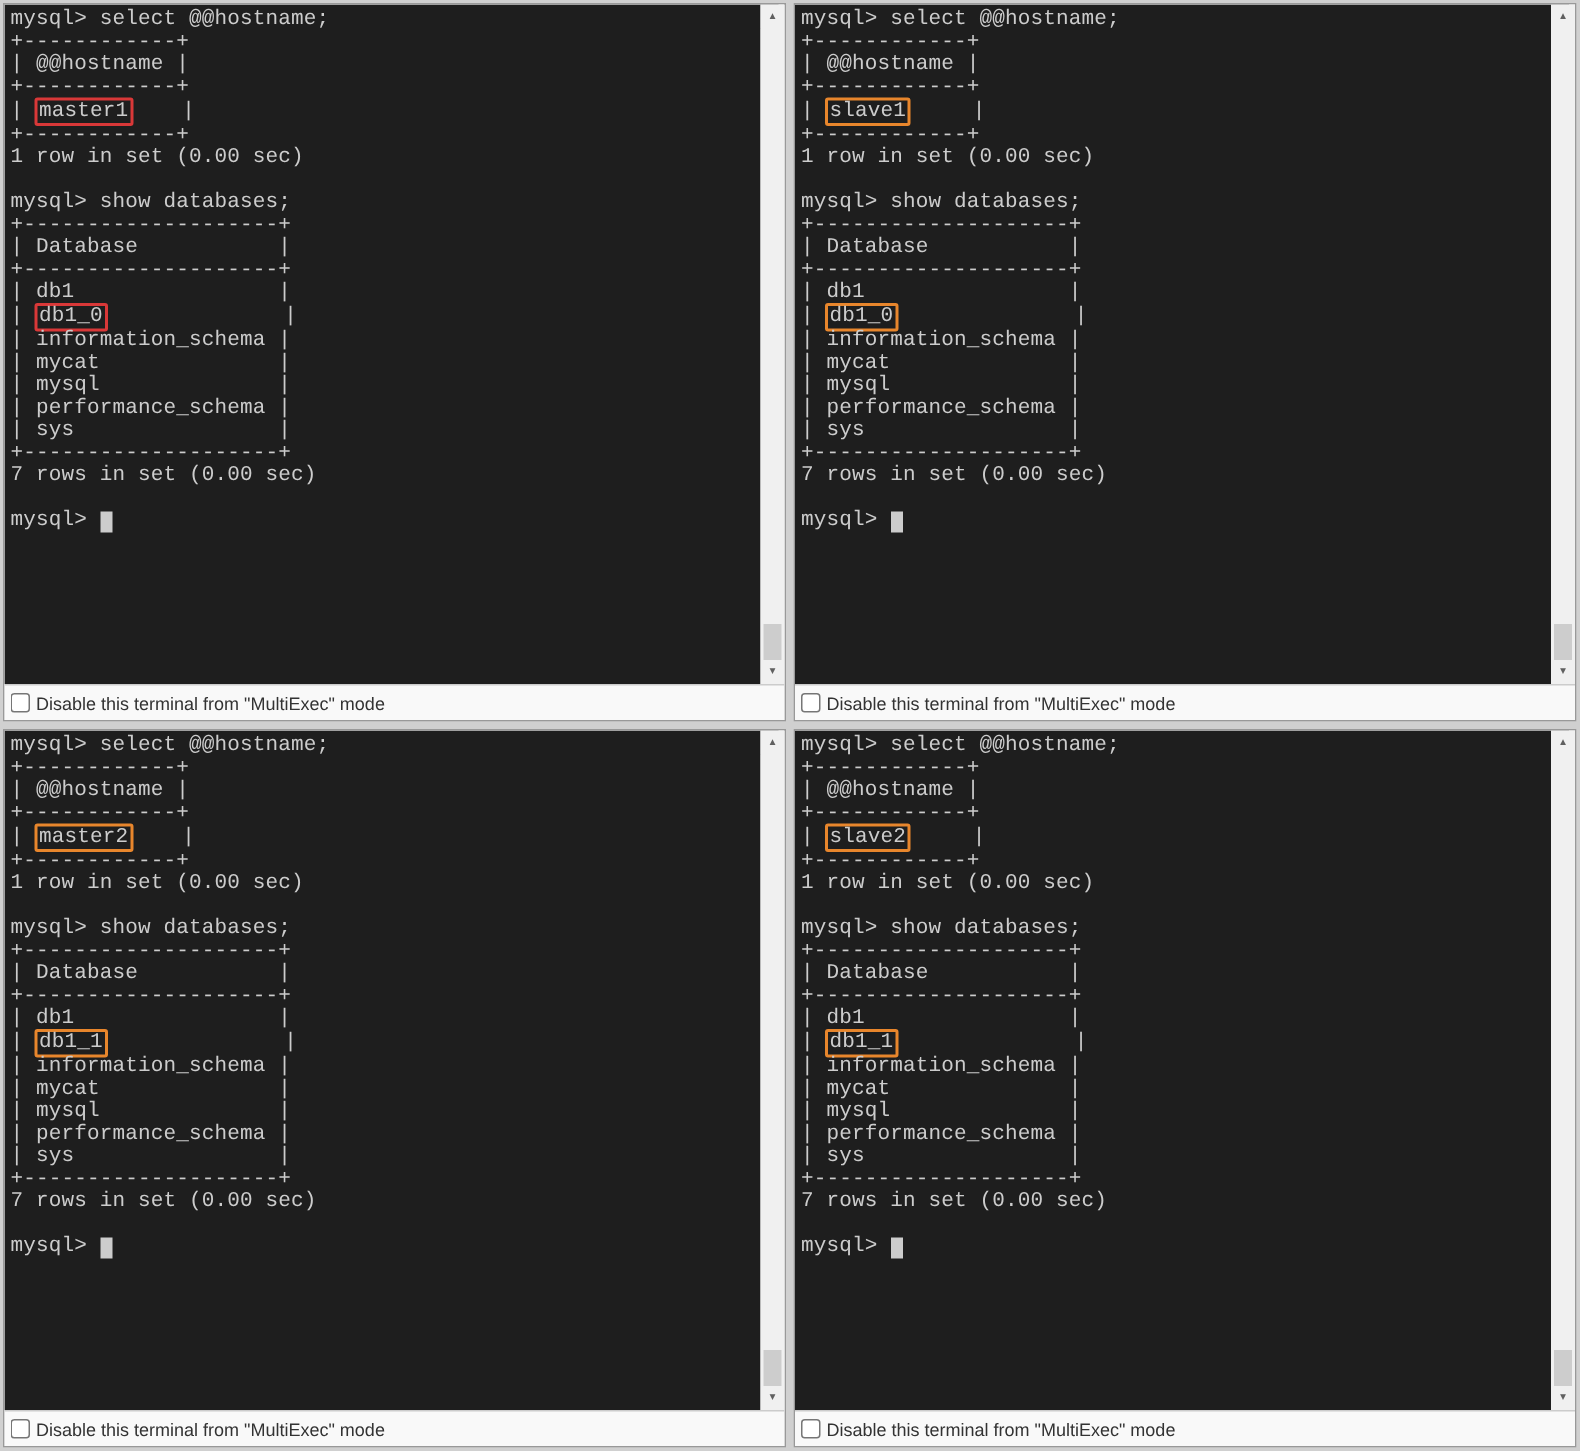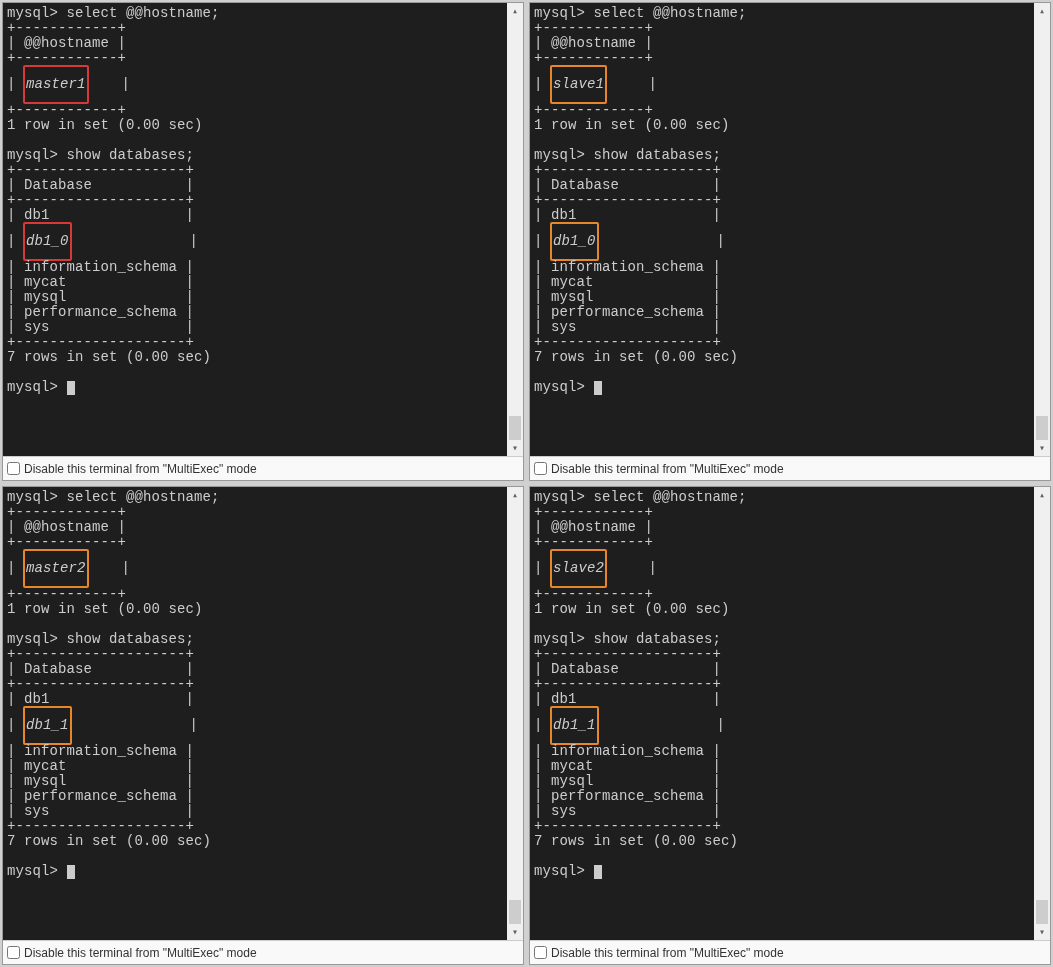--- a/index.html
+++ b/index.html
@@ -78,24 +78,23 @@
       border-top: 1px solid #ccc;
     }
     .footer input[type="checkbox"] {
       margin-right: 4px;
       width: 13px;
       height: 13px;
     }
     .hl-box {
       border: 2px solid;
       border-radius: 2px;
-      padding: 10px 1px;
+      padding: 0 1px;
       margin: -1px -1px;
       display: inline-block;
-      font-style: italic;
     }
     .hl-red { border-color: #d93838; }
     .hl-orange { border-color: #e8862c; }
     .cursor-block {
       background: #cccccc;
       display: inline-block;
       width: 8px;
       height: 14px;
       vertical-align: text-bottom;
     }

